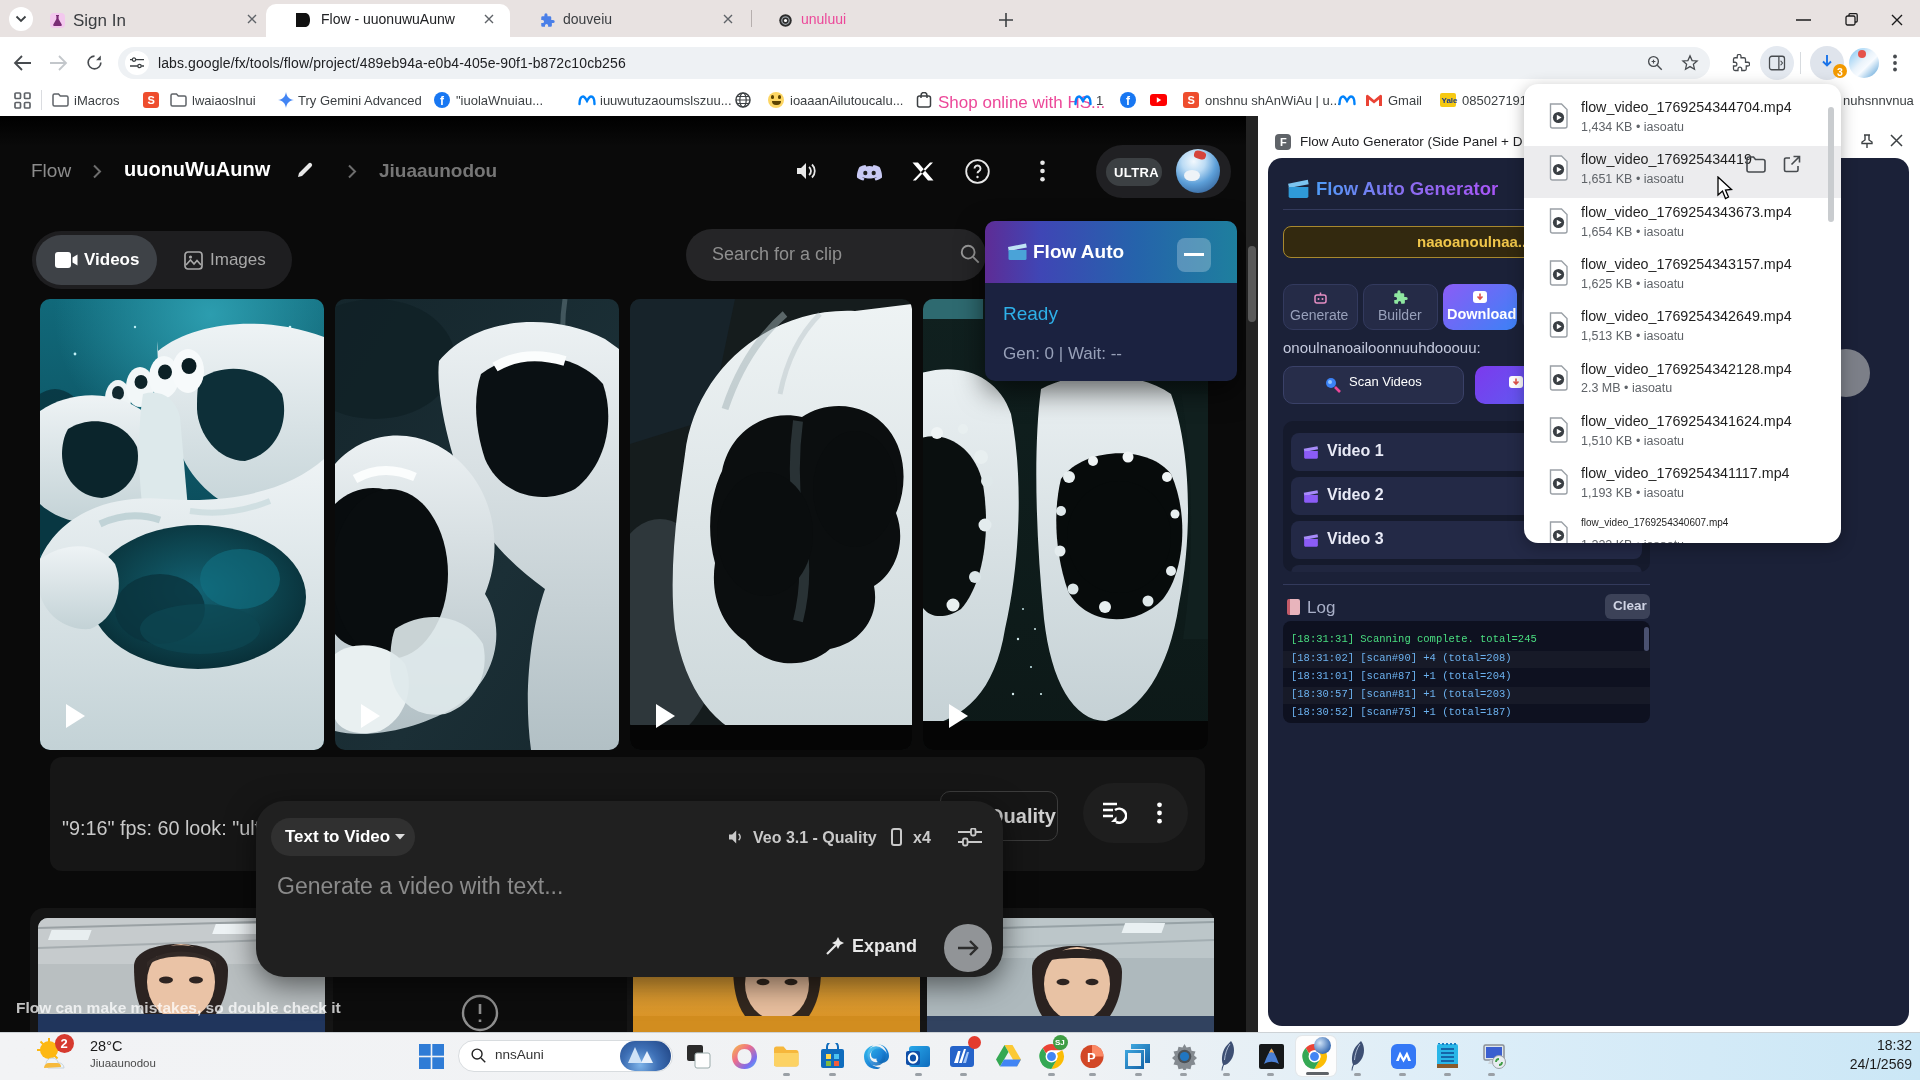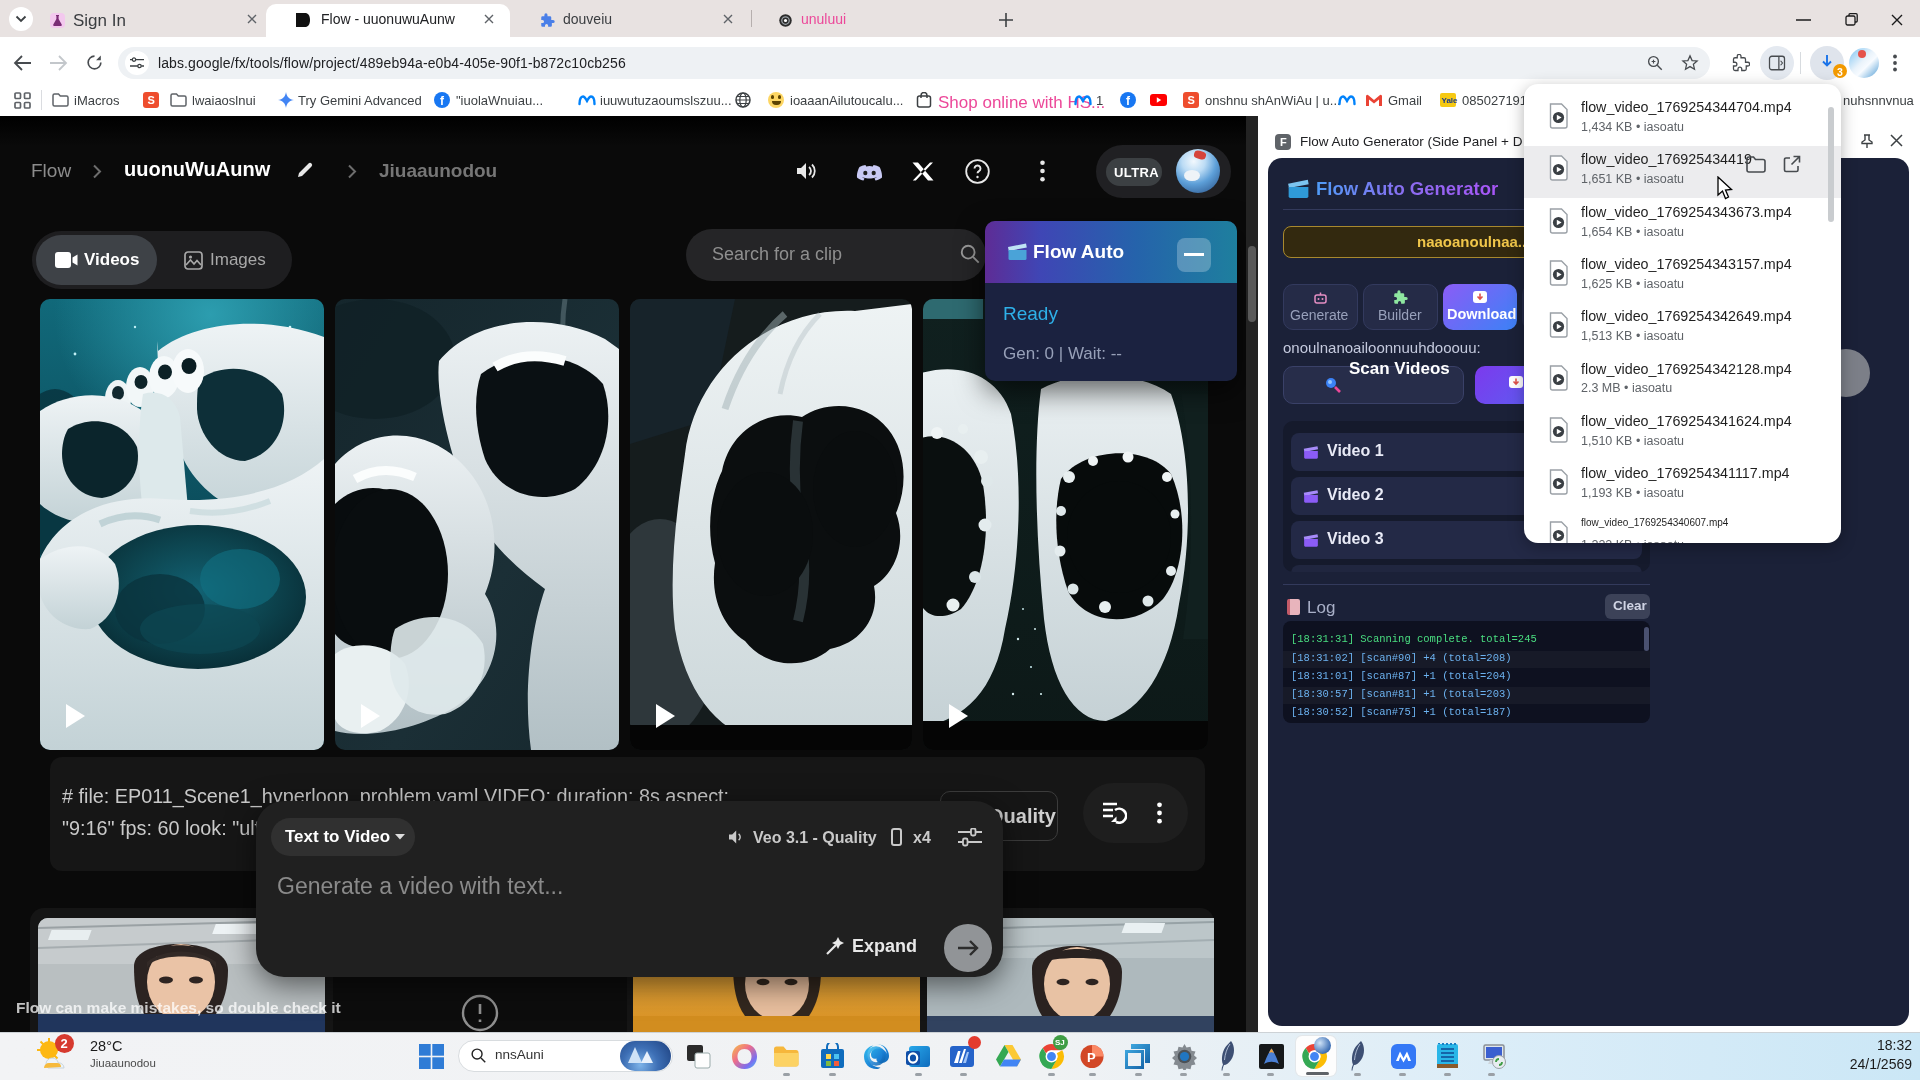--- a/index.html
+++ b/index.html
@@ -406,21 +406,20 @@
       <path d="M2 1 L21 13 L2 25z" fill="#fff"></path>
     </svg>
     <svg class="abs" style="left:654px;top:703px" width="22" height="26" viewBox="0 0 22 26">
       <path d="M2 1 L21 13 L2 25z" fill="#fff"></path>
     </svg>
     <svg class="abs" style="left:947px;top:703px" width="22" height="26" viewBox="0 0 22 26">
       <path d="M2 1 L21 13 L2 25z" fill="#fff"></path>
     </svg>
 
 <div class="abs" style="left:50px;top:757px;width:1155px;height:114px;border-radius:12px;background:#161616"></div>
-<div class="abs" style="left:62px;top:785px;font-size:19.8px;color:#c9c9c9;white-space:nowrap"># file: EP011_Scene1_hyperloop_problem.yaml VIDEO: duration: 8s aspect:</div>
 <div class="abs" style="left:62px;top:817px;font-size:19.8px;color:#c9c9c9;white-space:nowrap">"9:16" fps: 60 look: "ultra photorealistic cinematic macro"</div>
 <div class="abs" style="left:940px;top:791px;width:118px;height:50px;border-radius:10px;border:1px solid #3c3c3c"></div>
 <div class="abs" style="left:988px;top:805px;font-size:20px;font-weight:bold;color:#cfcfcf">Quality</div>
 <div class="abs" style="left:1083px;top:783px;width:105px;height:60px;border-radius:30px;background:#1e1e1e"></div>
 <svg class="abs" style="left:1103px;top:802px" width="24" height="22" viewBox="0 0 24 22">
       <path d="M0 2 h14 M0 8 h10 M0 14 h10" stroke="#fff" stroke-width="2.6"></path>
       <path d="M13 20 a7 7 0 1 0 -1 -12" stroke="#fff" stroke-width="2.6" fill="none"></path>
       <path d="M8 20 l5.5 0 0 -5.5z" fill="#fff"></path>
     </svg>
 <svg class="abs" style="left:1157px;top:802px" width="5" height="22" viewBox="0 0 5 22">
@@ -575,21 +574,21 @@
 <div class="abs" style="left:1522px;top:284px;width:78px;height:46px;border-radius:10px;background:#252b47"></div>
 
 <div class="abs" style="left:1283px;top:339px;font-size:15px;color:#c5cade">onoulnanoailoonnuuhdooouu:</div>
 
 <div class="abs" style="left:1283px;top:366px;width:181px;height:38px;border-radius:10px;background:#272d4a;border:1px solid #3a4168"></div>
 <svg class="abs" style="left:1324px;top:376px" width="17" height="17" viewBox="0 0 17 17">
       <circle cx="7" cy="7" r="5" fill="#3b82f6"></circle>
       <circle cx="6" cy="6" r="2" fill="#93c5fd"></circle>
       <path d="M11 11l5 5" stroke="#ec4899" stroke-width="2.6"></path>
     </svg>
-<div class="abs" style="left:1349px;top:359px;font-size:17px;font-weight:bold;color:#fff">Scan Videos</div>
+<div class="abs" style="left:1349px;top:374px;font-size:13px;font-weight:normal;color:#fff">Scan Videos</div>
 <div class="abs" style="left:1475px;top:366px;width:175px;height:38px;border-radius:10px;background:linear-gradient(135deg,#7c3aed,#3b82f6)"></div>
 <svg class="abs" style="left:1508px;top:375px" width="16" height="14" viewBox="0 0 16 14">
       <rect x="1" y="1" width="14" height="12" rx="3" fill="#fff"></rect>
       <path d="M8 3.5 v5 M5.5 6.5 L8 9 l2.5-2.5" stroke="#e0524a" stroke-width="1.6" fill="none"></path>
     </svg>
 
 <div class="abs" style="left:1283px;top:421px;width:367px;height:151px;border-radius:10px;background:#151a2c;overflow:hidden">
 <div class="abs" style="left:8px;top:12px;width:351px;height:38px;border-radius:8px;background:#232946"></div>
 <div class="abs" style="left:8px;top:56px;width:351px;height:38px;border-radius:8px;background:#232946"></div>
 <div class="abs" style="left:8px;top:100px;width:351px;height:38px;border-radius:8px;background:#232946"></div>

